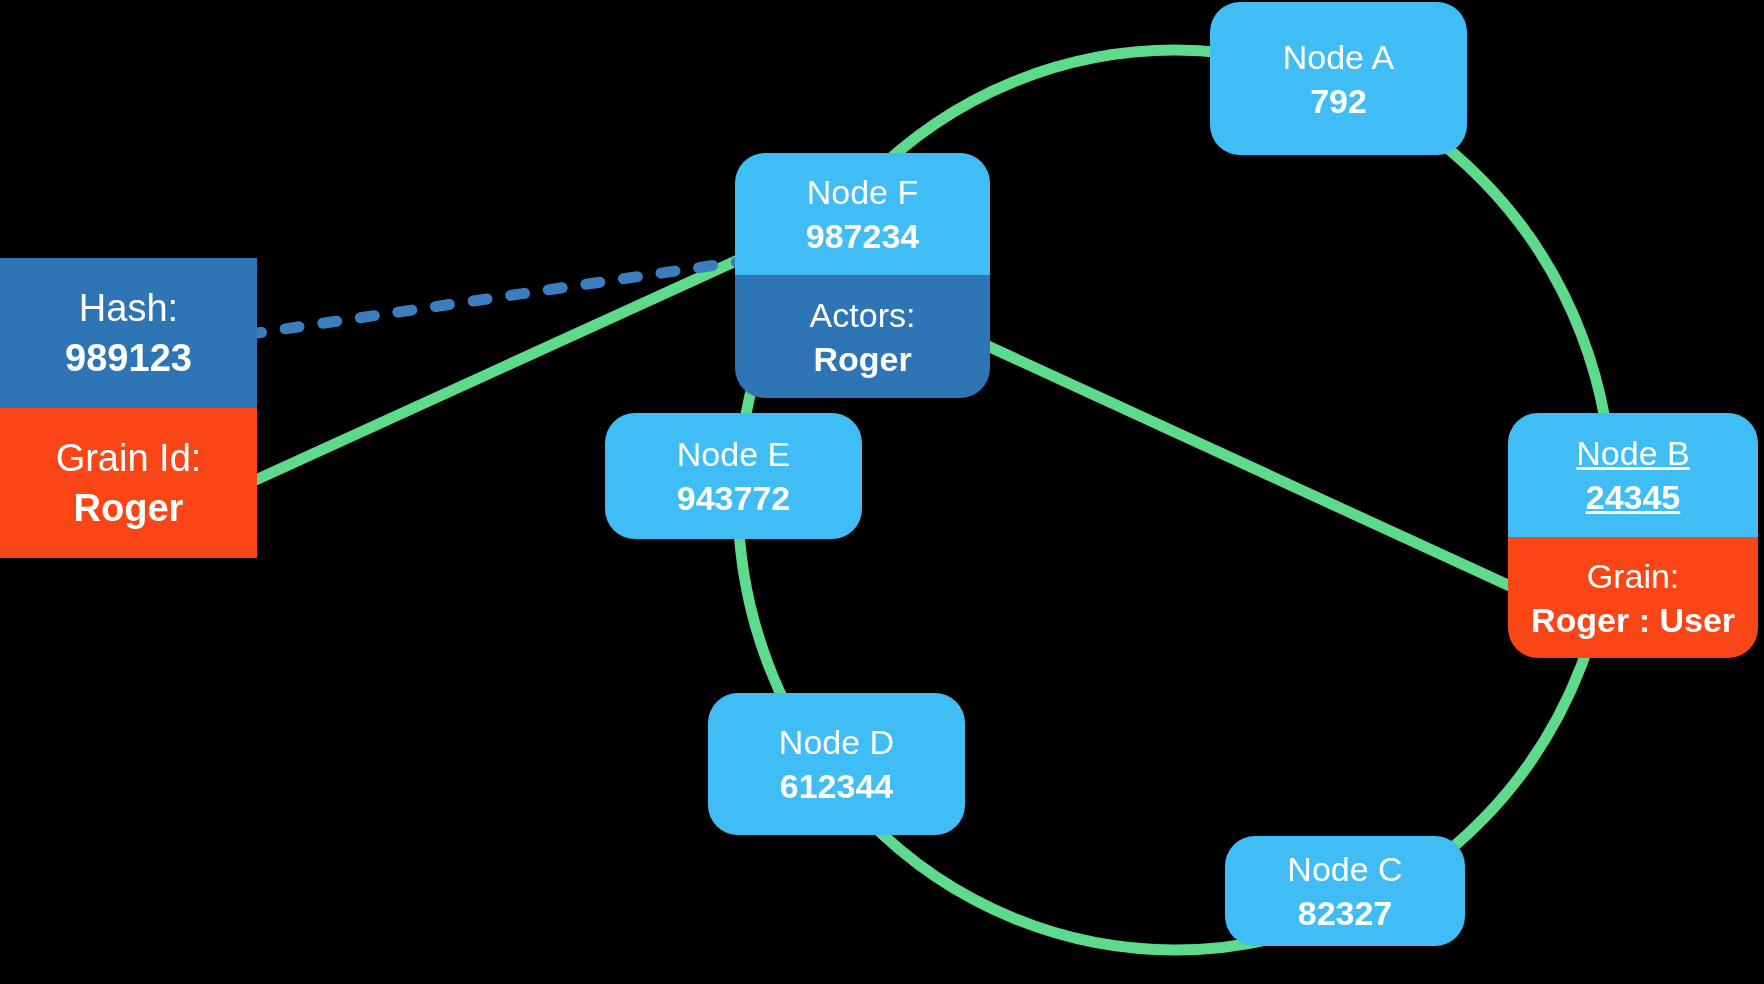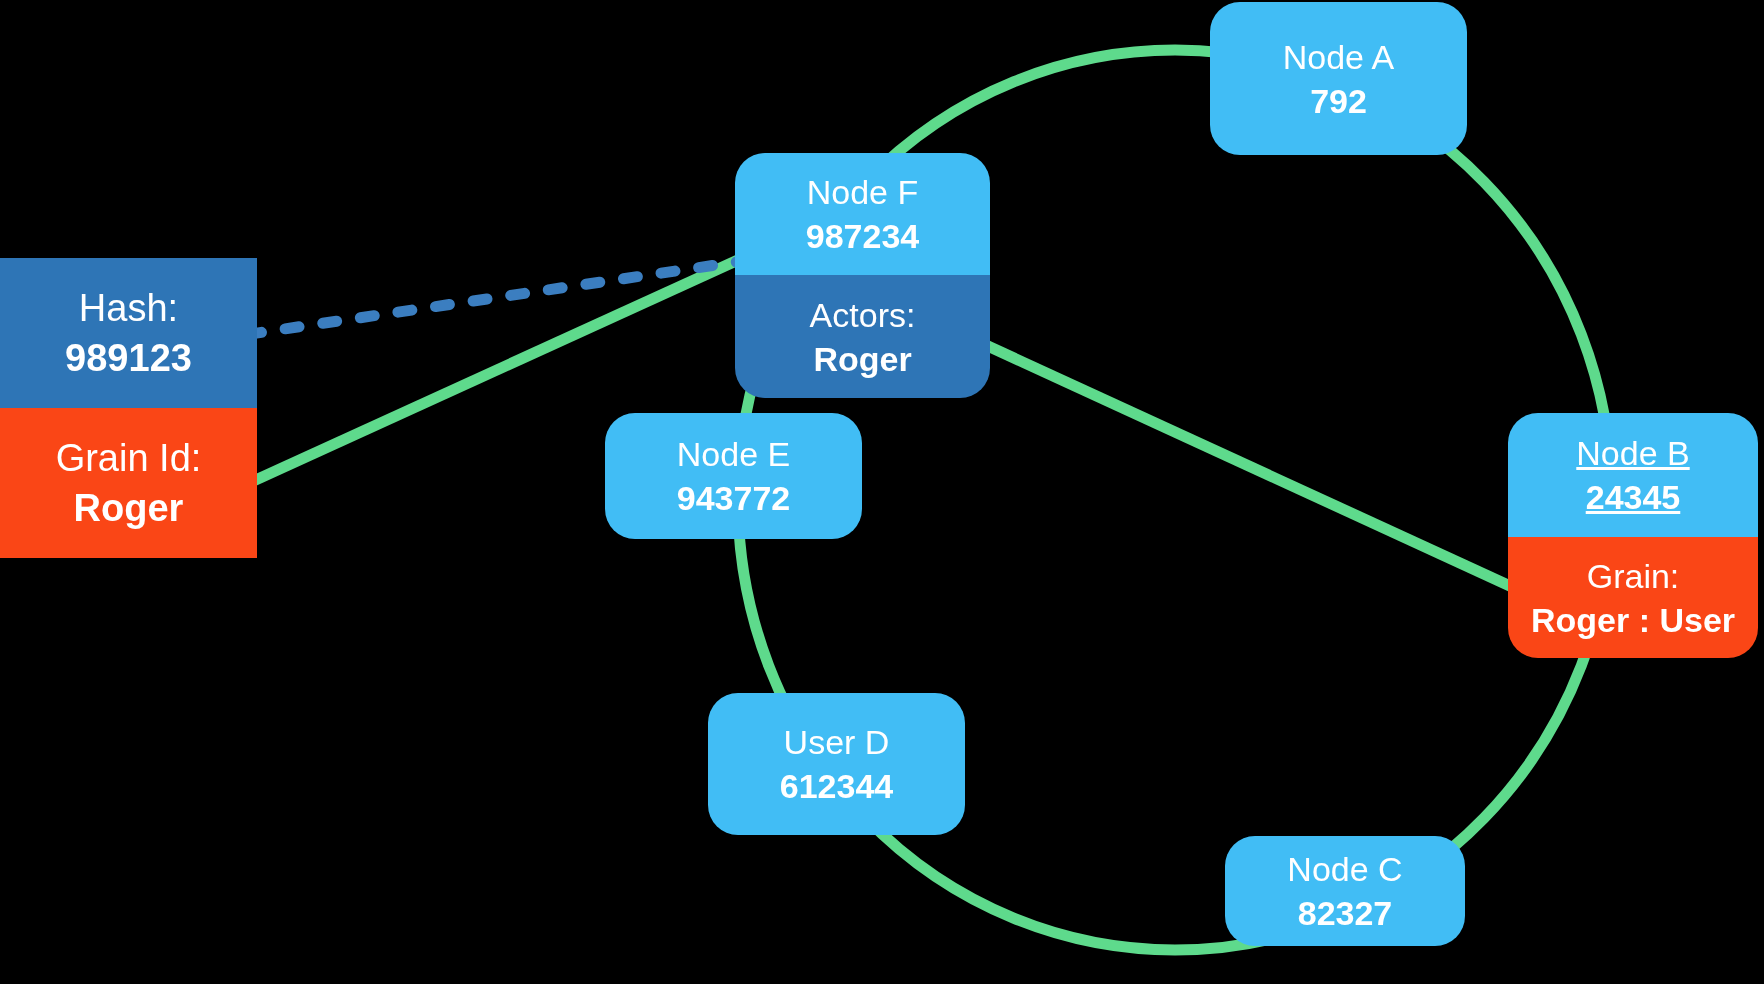--- a/index.html
+++ b/index.html
@@ -90,21 +90,21 @@
 
   <div class="node" id="node-c">
     <div class="sec light">
       <div class="lbl">Node C</div>
       <div class="val">82327</div>
     </div>
   </div>
 
   <div class="node" id="node-d">
     <div class="sec light">
-      <div class="lbl">User D</div>
+      <div class="lbl">Node D</div>
       <div class="val">612344</div>
     </div>
   </div>
 
   <div class="node" id="node-e">
     <div class="sec light">
       <div class="lbl">Node E</div>
       <div class="val">943772</div>
     </div>
   </div>

